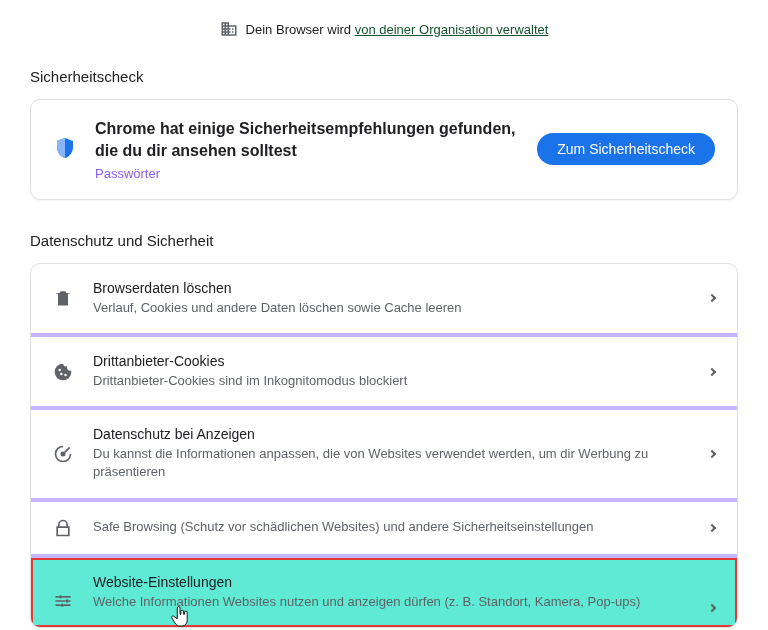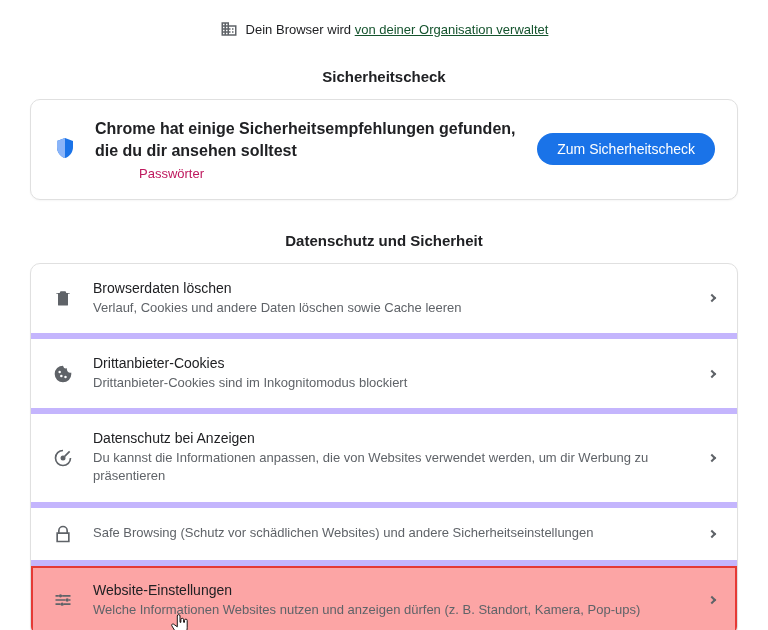--- a/index.html
+++ b/index.html
@@ -19,68 +19,68 @@
     gap: 8px;
     margin-bottom: 30px;
     font-size: 13px;
   }
   .managed-bar a { color: #14532d; text-decoration: underline; }
   .org-icon { width: 18px; height: 18px; fill: #5f6368; }
   .section-title {
     font-size: 15px;
     color: #202124;
     margin: 10px 0 14px 0;
-    font-weight: 700;
-    text-align: center;
+    font-weight: 400;
   }
   .card {
     border: 1px solid #e0e0e0;
     border-radius: 10px;
     box-shadow: 0 1px 2px rgba(0,0,0,0.04);
     background: #fff;
   }
   .safety-card {
     display: flex;
     align-items: center;
     padding: 18px 22px;
     gap: 18px;
     margin-bottom: 32px;
   }
   .shield-wrap { flex-shrink: 0; }
   .shield { width: 24px; height: 24px; }
   .safety-text { flex: 1; }
   .safety-title { font-size: 16px; font-weight: 600; color: #202124; margin-bottom: 3px; line-height: 1.4; }
-  .safety-sub { font-size: 13px; color: #be185d; margin-left: 44px; }
+  .safety-sub { font-size: 13px; color: #8b5cf6; }
   .blue-btn {
     background: #1a73e8;
     color: #fff;
     border: none;
     border-radius: 18px;
     padding: 8px 20px;
     font-size: 14px;
     font-weight: 500;
     cursor: pointer;
     flex-shrink: 0;
   }
   .list-card { overflow: hidden; }
   .row {
     display: flex;
     align-items: center;
     gap: 20px;
     padding: 16px 22px;
-    border-bottom: 6px solid #c4b5fd;
+    border-bottom: 4px solid #c4b5fd;
     cursor: pointer;
     position: relative;
   }
   .row:last-child { border-bottom: none; }
   .row.highlight {
-    background: #fca5a5;
+    background: #5eead4;
     outline: 2px solid #e53935;
     outline-offset: -2px;
     z-index: 1;
+    align-items: flex-end;
   }
   .row-icon { width: 20px; height: 20px; fill: #5f6368; flex-shrink: 0; }
   .row-text { flex: 1; }
   .row-title { font-size: 14px; color: #202124; margin-bottom: 3px; }
   .row-sub { font-size: 13px; color: #5f6368; line-height: 1.4; }
   .chevron { width: 6px; height: 6px; border-right: 2px solid #5f6368; border-top: 2px solid #5f6368; transform: rotate(45deg); flex-shrink: 0; }
   .cursor-pointer {
     position: absolute;
     left: 140px;
     top: 48px;

